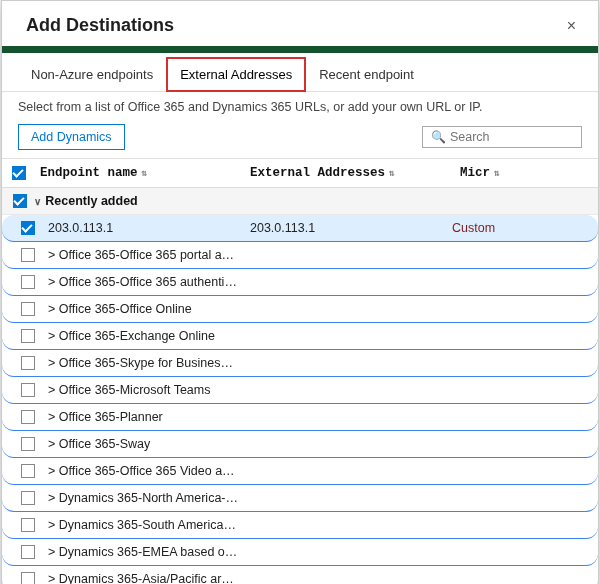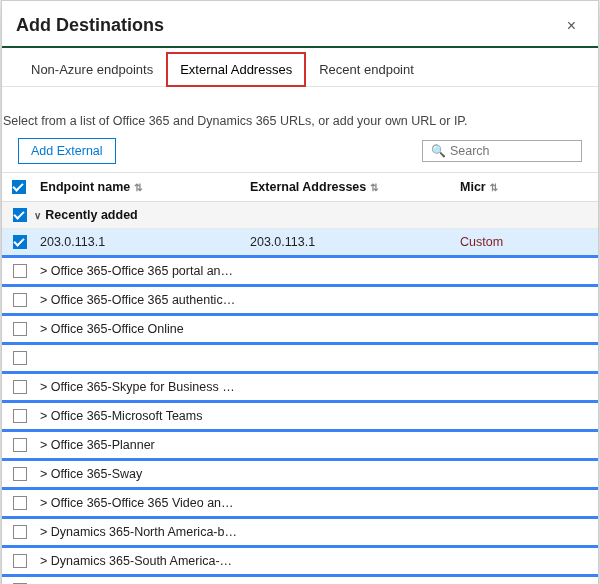--- a/index.html
+++ b/index.html
@@ -18,22 +18,22 @@
       min-height: 582px;
       border: 1px solid #ccc;
       box-shadow: 0 4px 16px rgba(0,0,0,0.2);
       display: flex;
       flex-direction: column;
     }
     .dialog-header {
       display: flex;
       align-items: center;
       justify-content: space-between;
-      padding: 14px 16px 10px 14px;
-      border-bottom: 2px solid #14532d;
+      padding: 14px 16px 10px 24px;
+      border-bottom: 7px solid #14532d;
     }
     .dialog-title {
       font-size: 18px;
       font-weight: 600;
       color: #1f1f1f;
     }
     .close-btn {
       cursor: pointer;
       font-size: 16px;
       color: #555;
@@ -58,24 +58,23 @@
       background: none;
     }
     .tab.active {
       border: 2px solid #d32f2f;
       color: #000;
       font-weight: 500;
       background: #fff;
       border-bottom: 2px solid #d32f2f;
     }
     .desc {
-      padding: 8px 16px 6px 1px;
+      padding: 8px 16px 6px 16px;
       color: #444;
       font-size: 12.5px;
-      margin-top: 19px;
     }
     .toolbar {
       padding: 4px 16px 8px 16px;
       display: flex;
       align-items: center;
       justify-content: space-between;
     }
     .add-endpoint-btn {
       border: 1px solid #0078d4;
       background: #fff;
@@ -106,20 +105,21 @@
       border-top: 1px solid #e0e0e0;
       display: flex;
       flex-direction: column;
     }
     .table-header {
       display: grid;
       grid-template-columns: 28px 1fr 1fr 120px 20px;
       background: #fff;
       border-bottom: 1px solid #ddd;
       padding: 0 4px;
+      font-family: Liberation Mono, monospace;
     }
     .th {
       padding: 7px 6px;
       font-weight: 600;
       font-size: 12.5px;
       color: #111;
       display: flex;
       align-items: center;
       gap: 4px;
     }
@@ -132,23 +132,24 @@
       display: grid;
       grid-template-columns: 28px 1fr 1fr 120px 20px;
       background: #f5f5f5;
       border-bottom: 1px solid #e8e8e8;
       padding: 0 4px;
       align-items: center;
     }
     .data-row {
       display: grid;
       grid-template-columns: 28px 1fr 1fr 120px 20px;
-      border-bottom: 3px solid #3b82f6;
-      padding: 0 4px;
-      align-items: center;
+      border-bottom: 1px solid #3b82f6;
+      padding: 0 12px;
+      align-items: center;
+      border-radius: 12px;
     }
     .data-row.selected { background: #ddeeff; }
     .cell {
       padding: 6px 6px;
       font-size: 12.5px;
       color: #222;
       white-space: nowrap;
       overflow: hidden;
       text-overflow: ellipsis;
     }
@@ -207,21 +208,21 @@
 
   <div class="tabs">
     <button class="tab">Non-Azure endpoints</button>
     <button class="tab active">External Addresses</button>
     <button class="tab">Recent endpoint</button>
   </div>
 
   <div class="desc">Select from a list of Office 365 and Dynamics 365 URLs, or add your own URL or IP.</div>
 
   <div class="toolbar">
-    <button class="add-endpoint-btn">Add External</button>
+    <button class="add-endpoint-btn">Add Dynamics</button>
     <div class="search-box">
       <span class="search-icon">🔍</span>
       <input class="search-input" type="text" placeholder="Search" style="">
     </div>
   </div>
 
   <div class="table-area">
 
     <div class="table-header">
       <div class="th">
@@ -294,20 +295,21 @@
         <div class="cell">&gt; Office 365-Office Online</div>
         <div class="cell"></div>
         <div class="cell"></div>
         <div></div>
       </div>
 
       <div class="data-row">
         <div class="checkbox-cell">
             <div class="checkbox"></div>
           </div>
+        <div class="cell">&gt; Office 365-Exchange Online</div>
         <div class="cell"></div>
         <div class="cell"></div>
         <div></div>
       </div>
 
       <div class="data-row">
         <div class="checkbox-cell">
             <div class="checkbox"></div>
           </div>
         <div class="cell">&gt; Office 365-Skype for Business Online</div>

